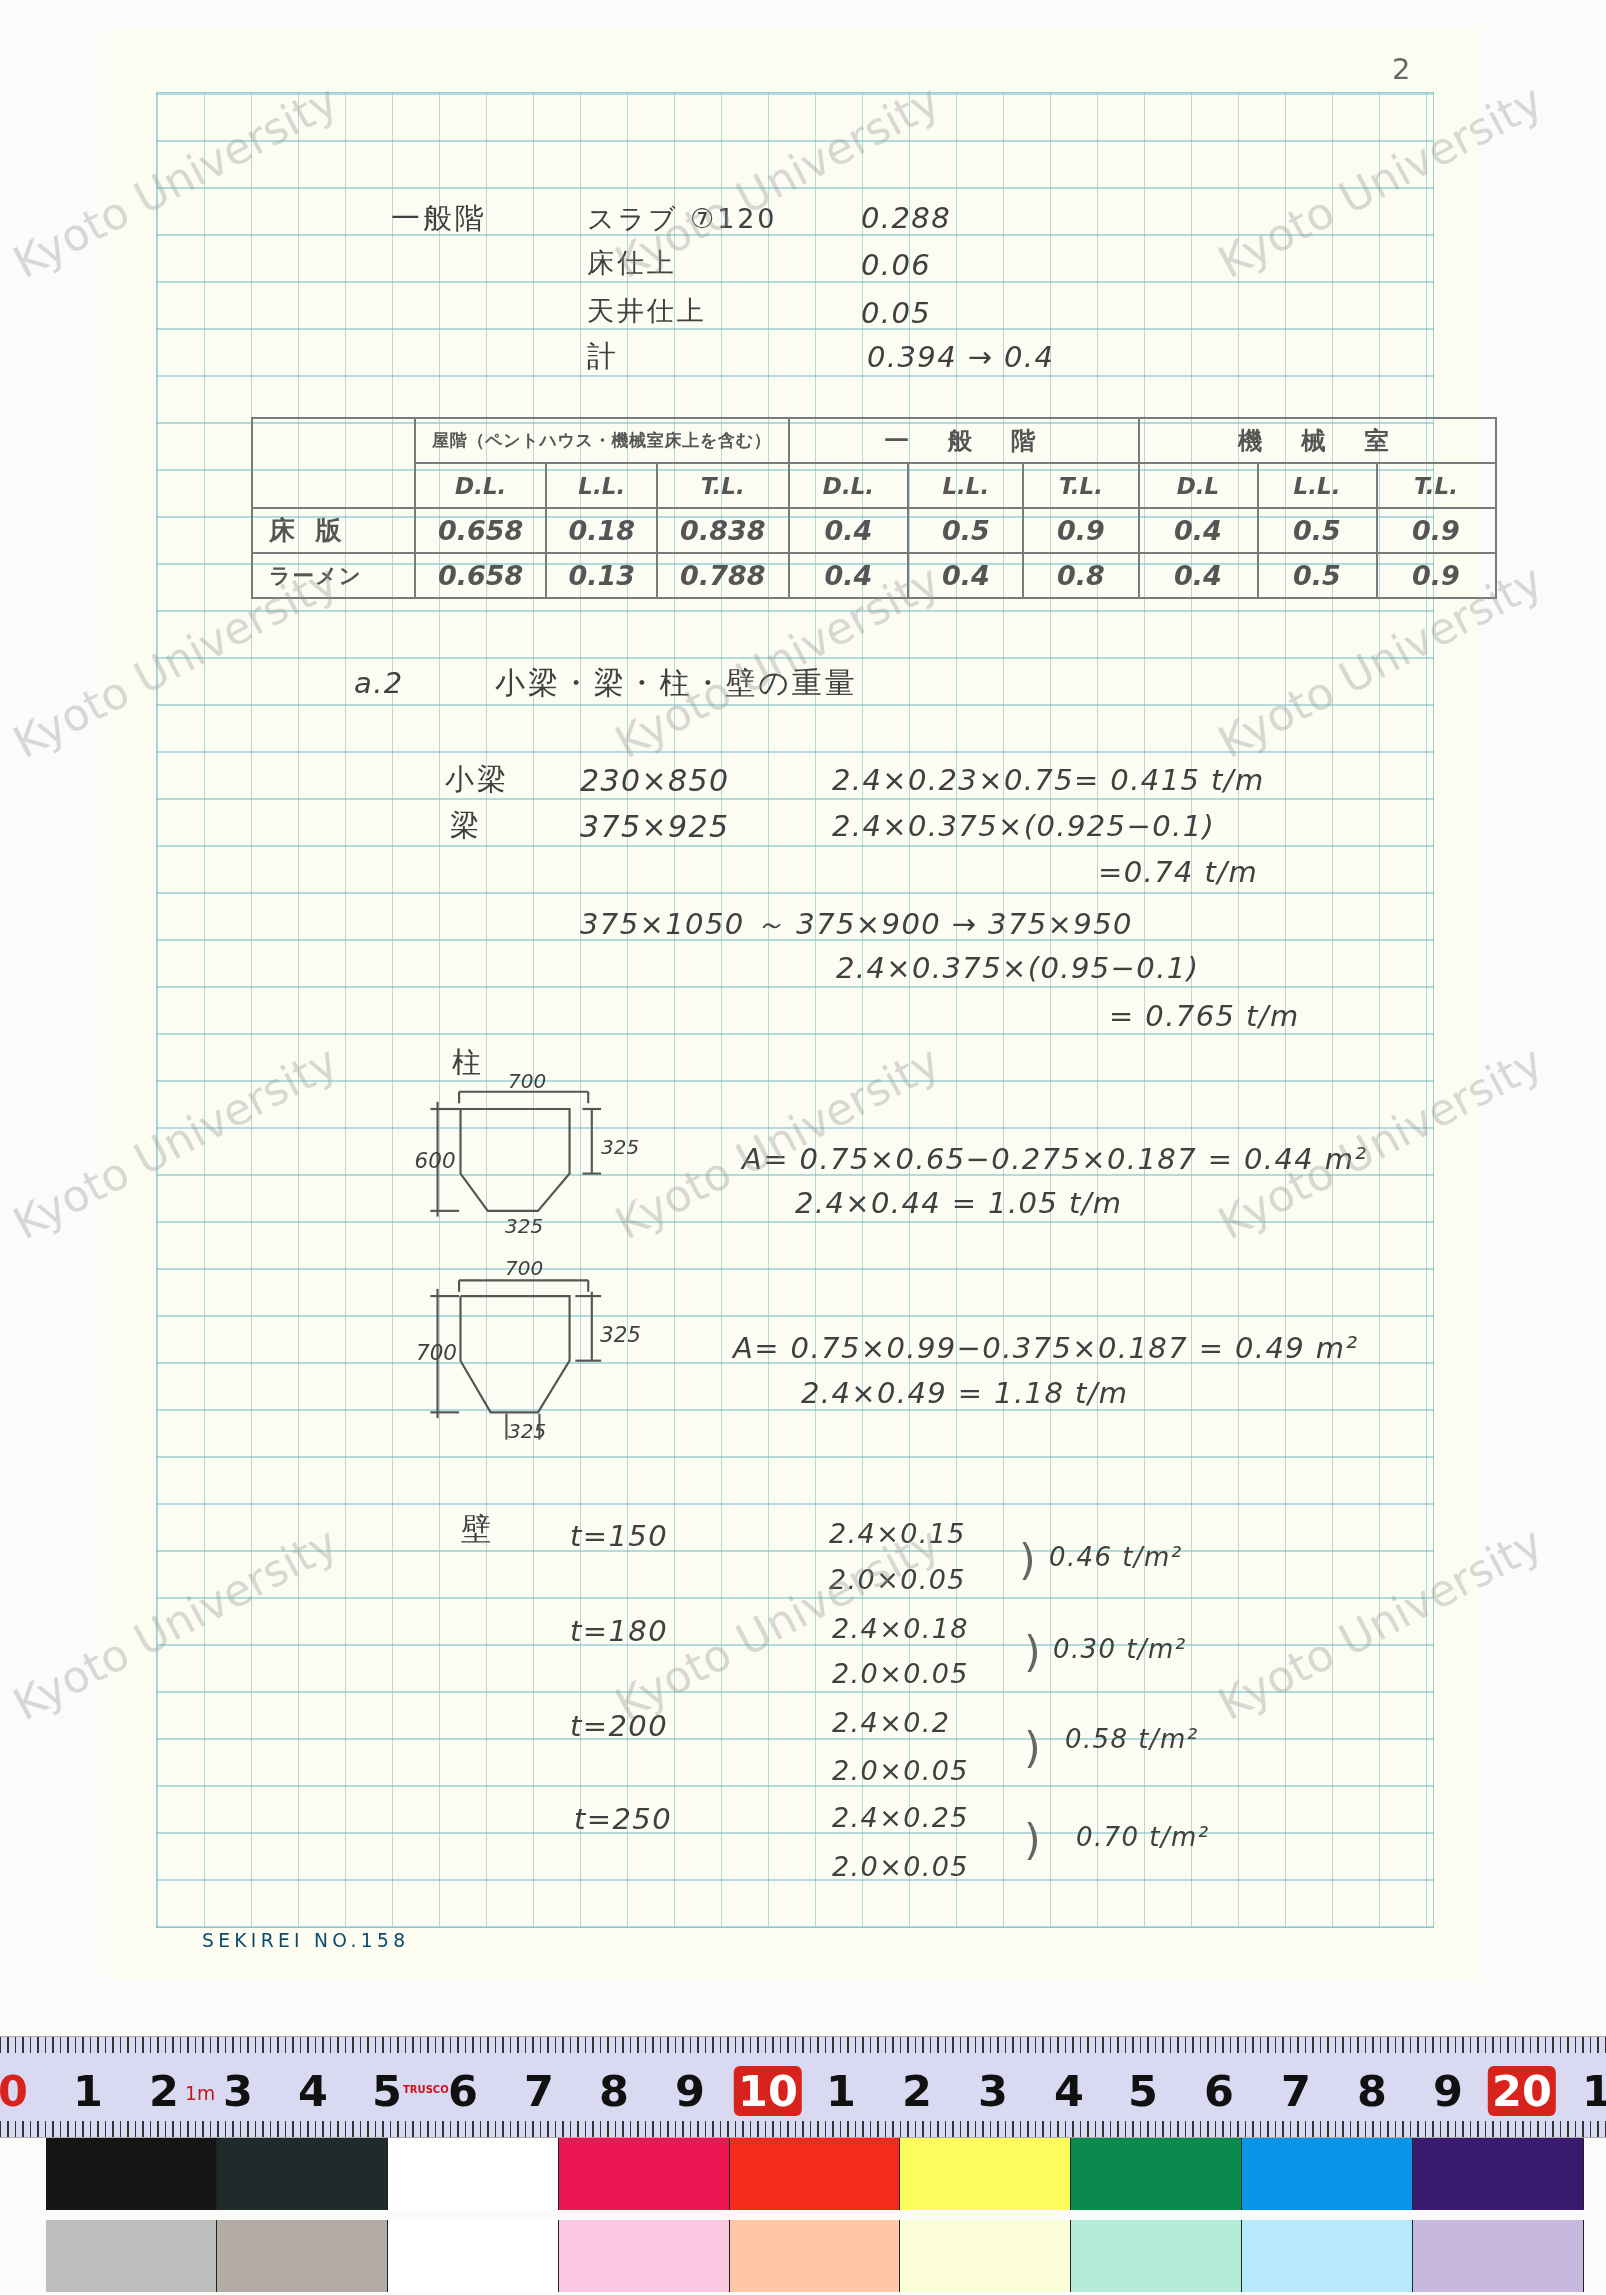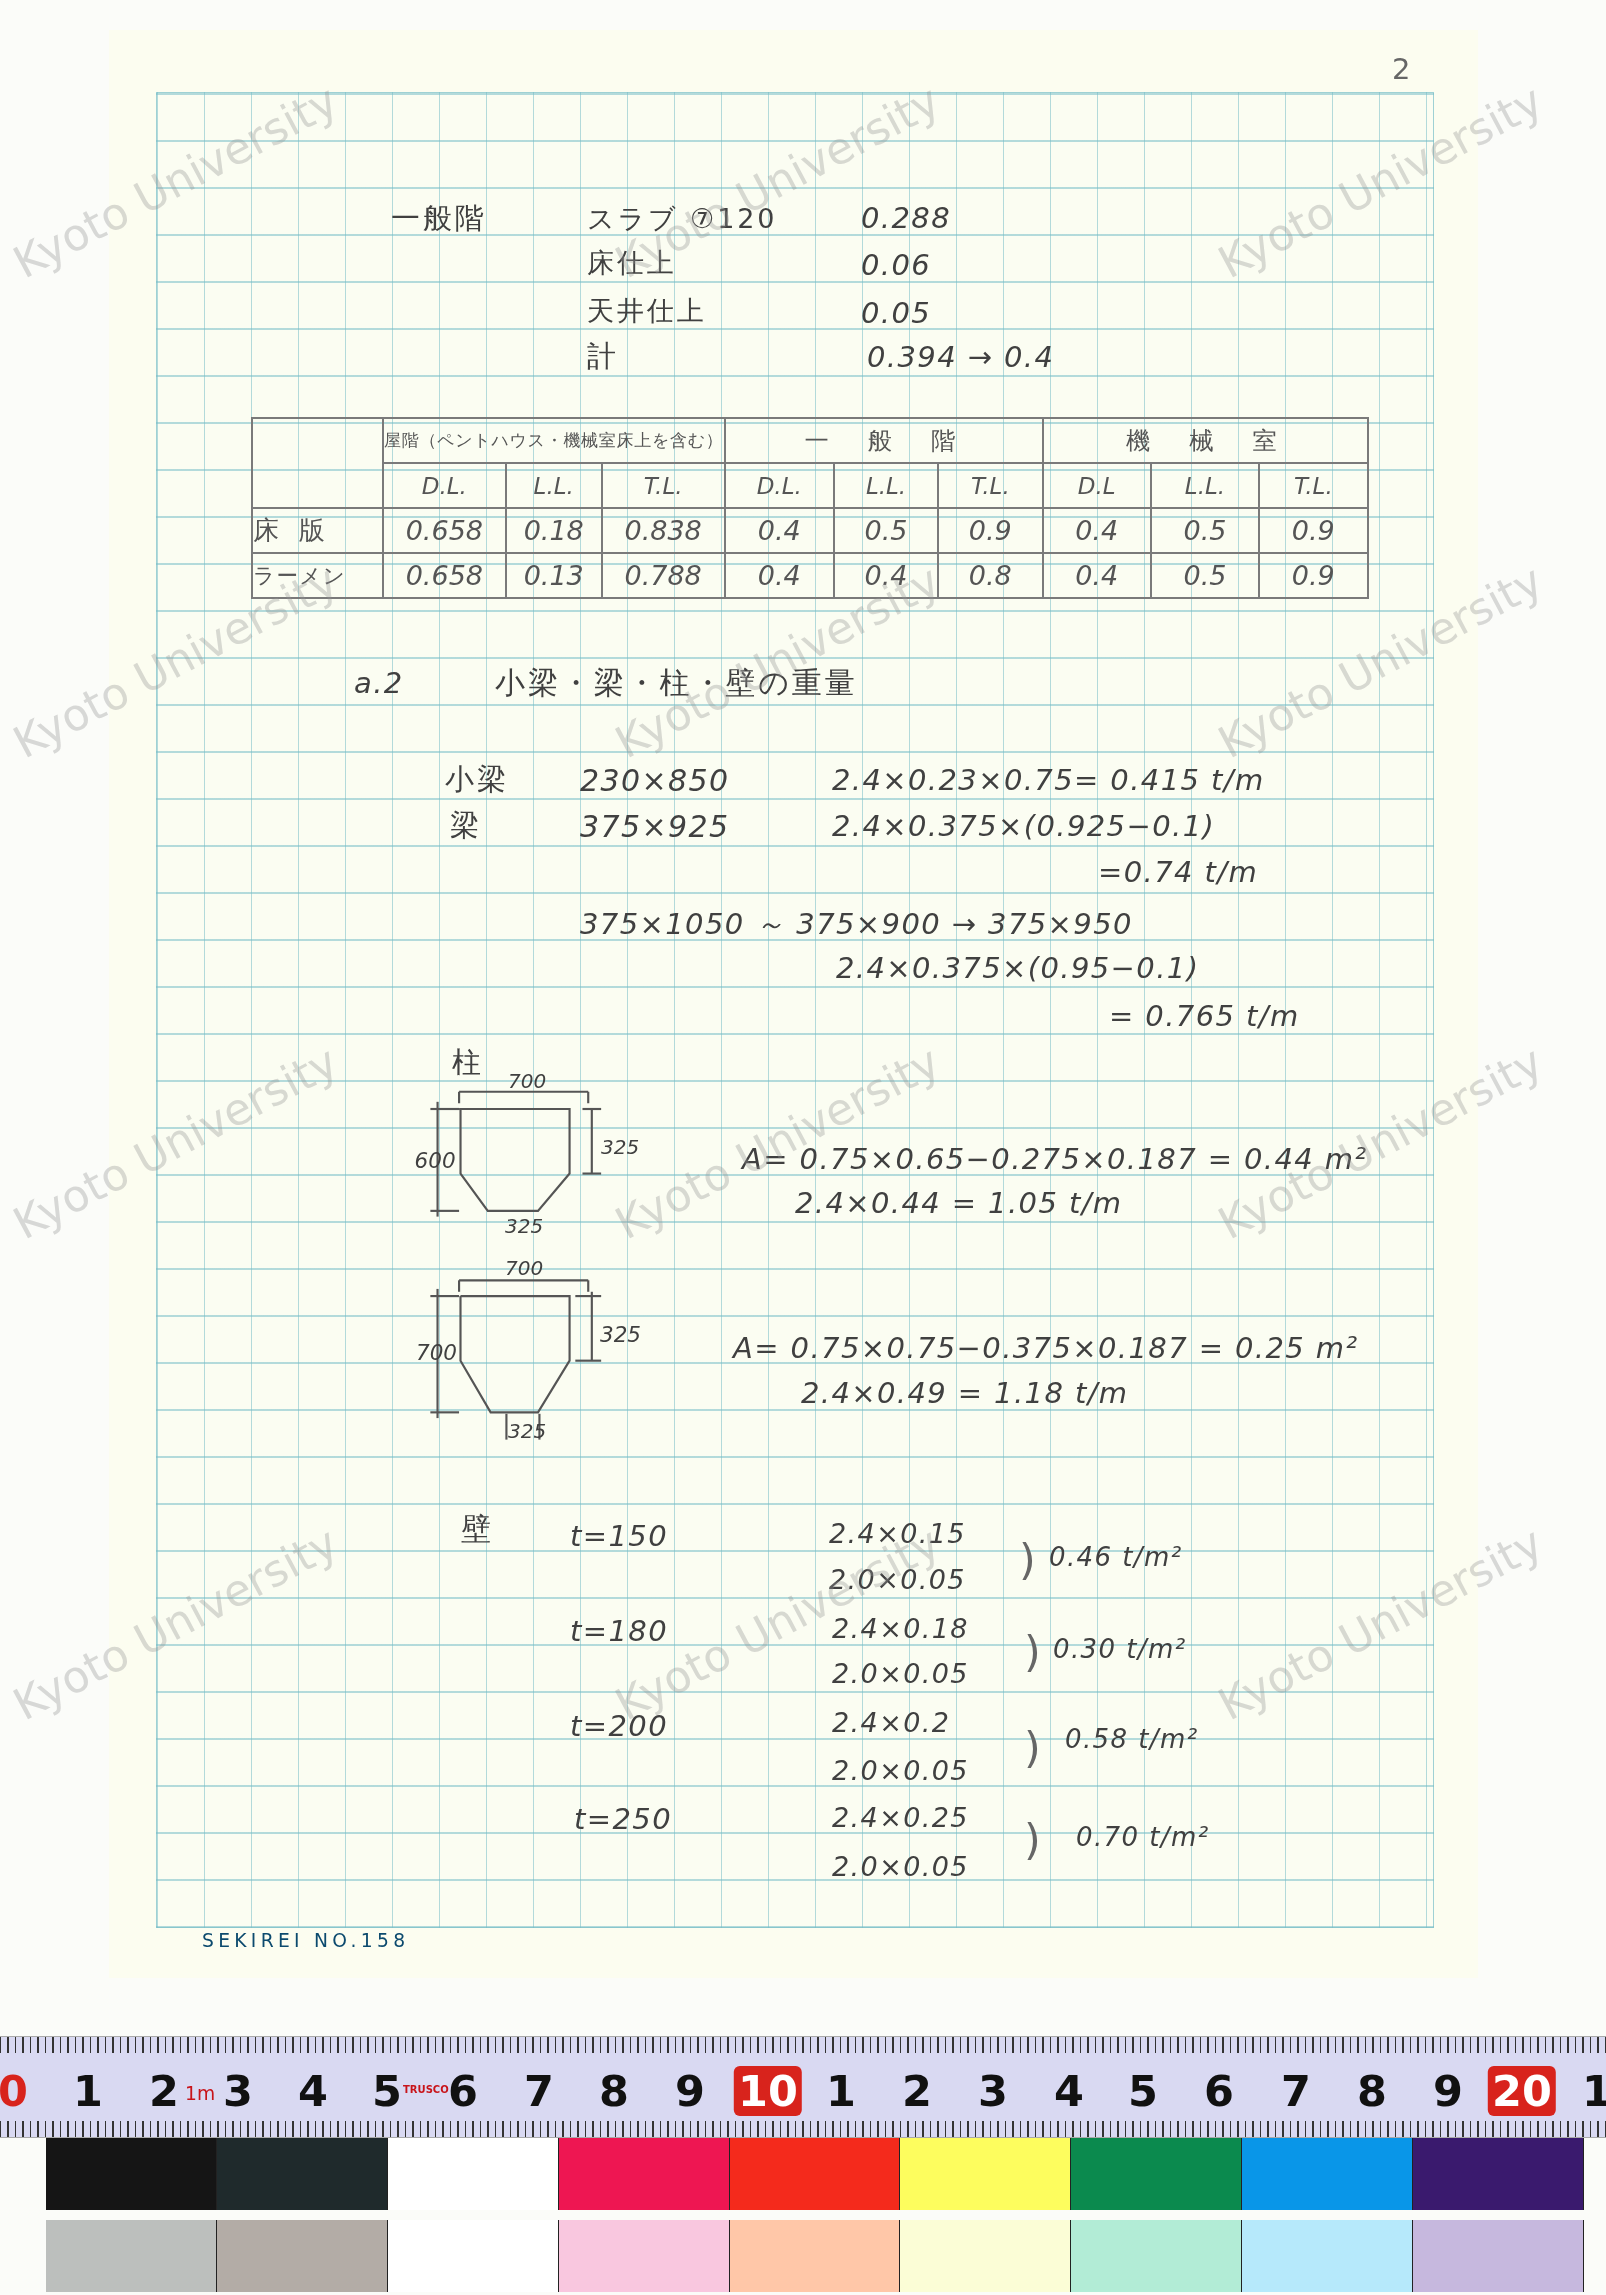--- a/index.html
+++ b/index.html
@@ -30,22 +30,22 @@
     .jp { font-style: normal; letter-spacing: 2.9px; }
     .page-num { left: 1392px; top: 52px; font-size: 29px; font-style: normal; color: #666; }
     .sekirei { position: absolute; left: 202px; top: 1930px; font-size: 18.7px; color: #0c4a6e; letter-spacing: 4.3px; font-family: "DejaVu Sans", sans-serif; }
 
     
     table.loads {
       position: absolute; left: 251px; top: 417px; border-collapse: collapse;
       font-family: "DejaVu Sans", sans-serif; color: #555;
     }
     table.loads td, table.loads th {
-      border: 2.2px solid #7a7a7a; height: 43px; padding: 0 0;
-      font-size: 27px; font-weight: normal; font-style: italic; text-align: center;
+      border: 2.2px solid #7a7a7a; height: 43px; padding: 0 16px;
+      font-size: 27px; font-weight: bold; font-style: italic; text-align: center;
       white-space: nowrap;
     }
     table.loads th.grp { font-size: 24.4px; font-style: normal; letter-spacing: 7.2px; }
     table.loads th.grp-small { font-size: 17px; line-height: 18.7px; letter-spacing: 0.7px; text-align: left; }
     table.loads .rowlabel { font-style: normal; font-size: 26px; text-align: left; letter-spacing: 5.7px; }
     table.loads .sub { font-size: 23px; }
 
     
     .coldiag { position: absolute; }
     .coldiag svg { overflow: visible; }
@@ -208,21 +208,21 @@
         <line x1="222" y1="140" x2="258" y2="140"></line>
       <line x1="126" y1="214" x2="126" y2="250"></line>
         <line x1="172" y1="214" x2="172" y2="250"></line>
     </g>
   </svg>
   <div class="hw" style="left:89px;top:-4.3px;font-size:20px;letter-spacing:0;">700</div>
   <div class="hw" style="left:0px;top:80px;font-size:21.5px;letter-spacing:0;">700</div>
   <div class="hw" style="left:184px;top:62px;font-size:21.5px;letter-spacing:0;">325</div>
   <div class="hw" style="left:92px;top:159px;font-size:20px;letter-spacing:0;">325</div>
 </div>
-<div class="hw" style="left:733px;top:1331px;font-size:29px;">A= 0.75×0.75−0.375×0.187 = 0.25 m²</div>
+<div class="hw" style="left:733px;top:1331px;font-size:29px;">A= 0.75×0.99−0.375×0.187 = 0.49 m²</div>
 <div class="hw" style="left:801px;top:1376px;font-size:29px;">2.4×0.49 = 1.18 t/m</div>
 
 <div class="hw jp" style="left:461px;top:1509px;font-size:30px;">壁</div>
 
 <div>
   <div class="hw" style="left:570px;top:1519px;font-size:29px;">t=150</div>
   <div class="hw" style="left:829px;top:1518px;font-size:27px;">2.4×0.15</div>
   <div class="hw" style="left:829px;top:1564px;font-size:27px;">2.0×0.05</div>
   <div class="hw" style="left:1019px;top:1535px;font-size:43px;font-style:normal;color:#666;">)</div>
   <div class="hw" style="left:1049px;top:1542px;font-size:26px;">0.46 t/m²</div>

